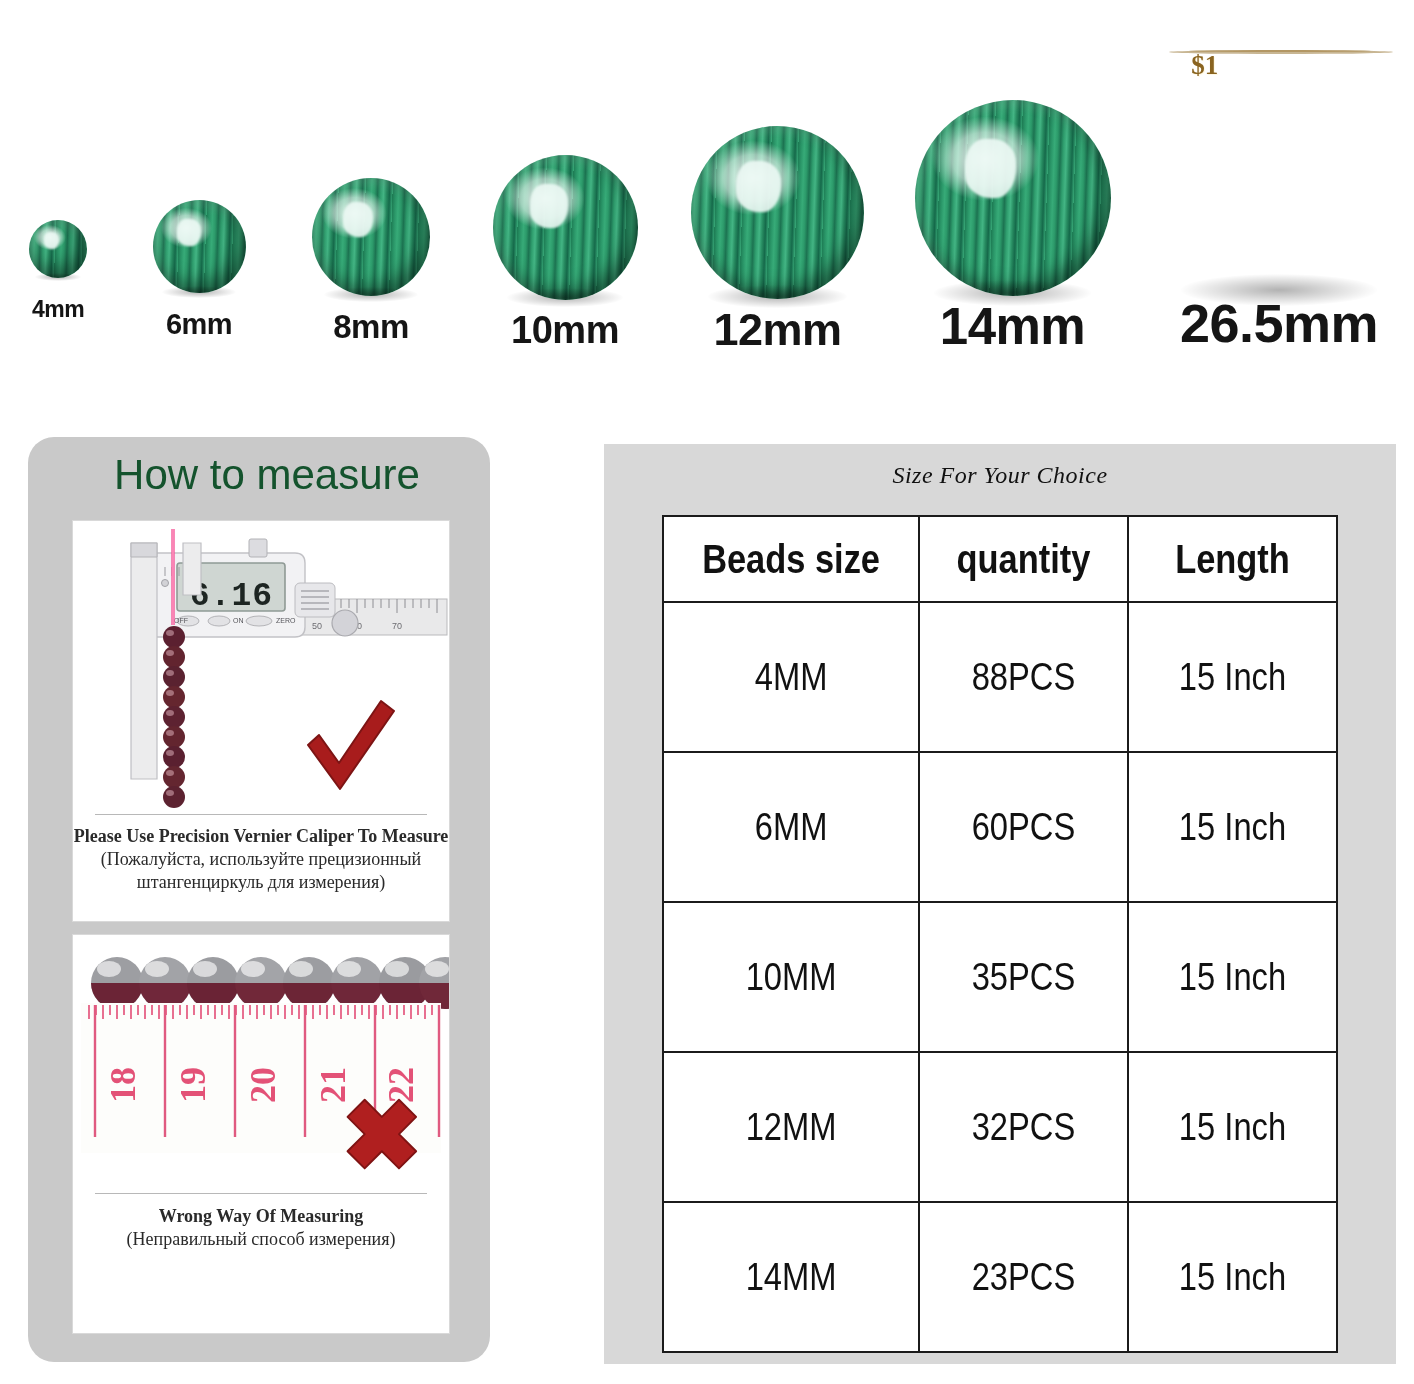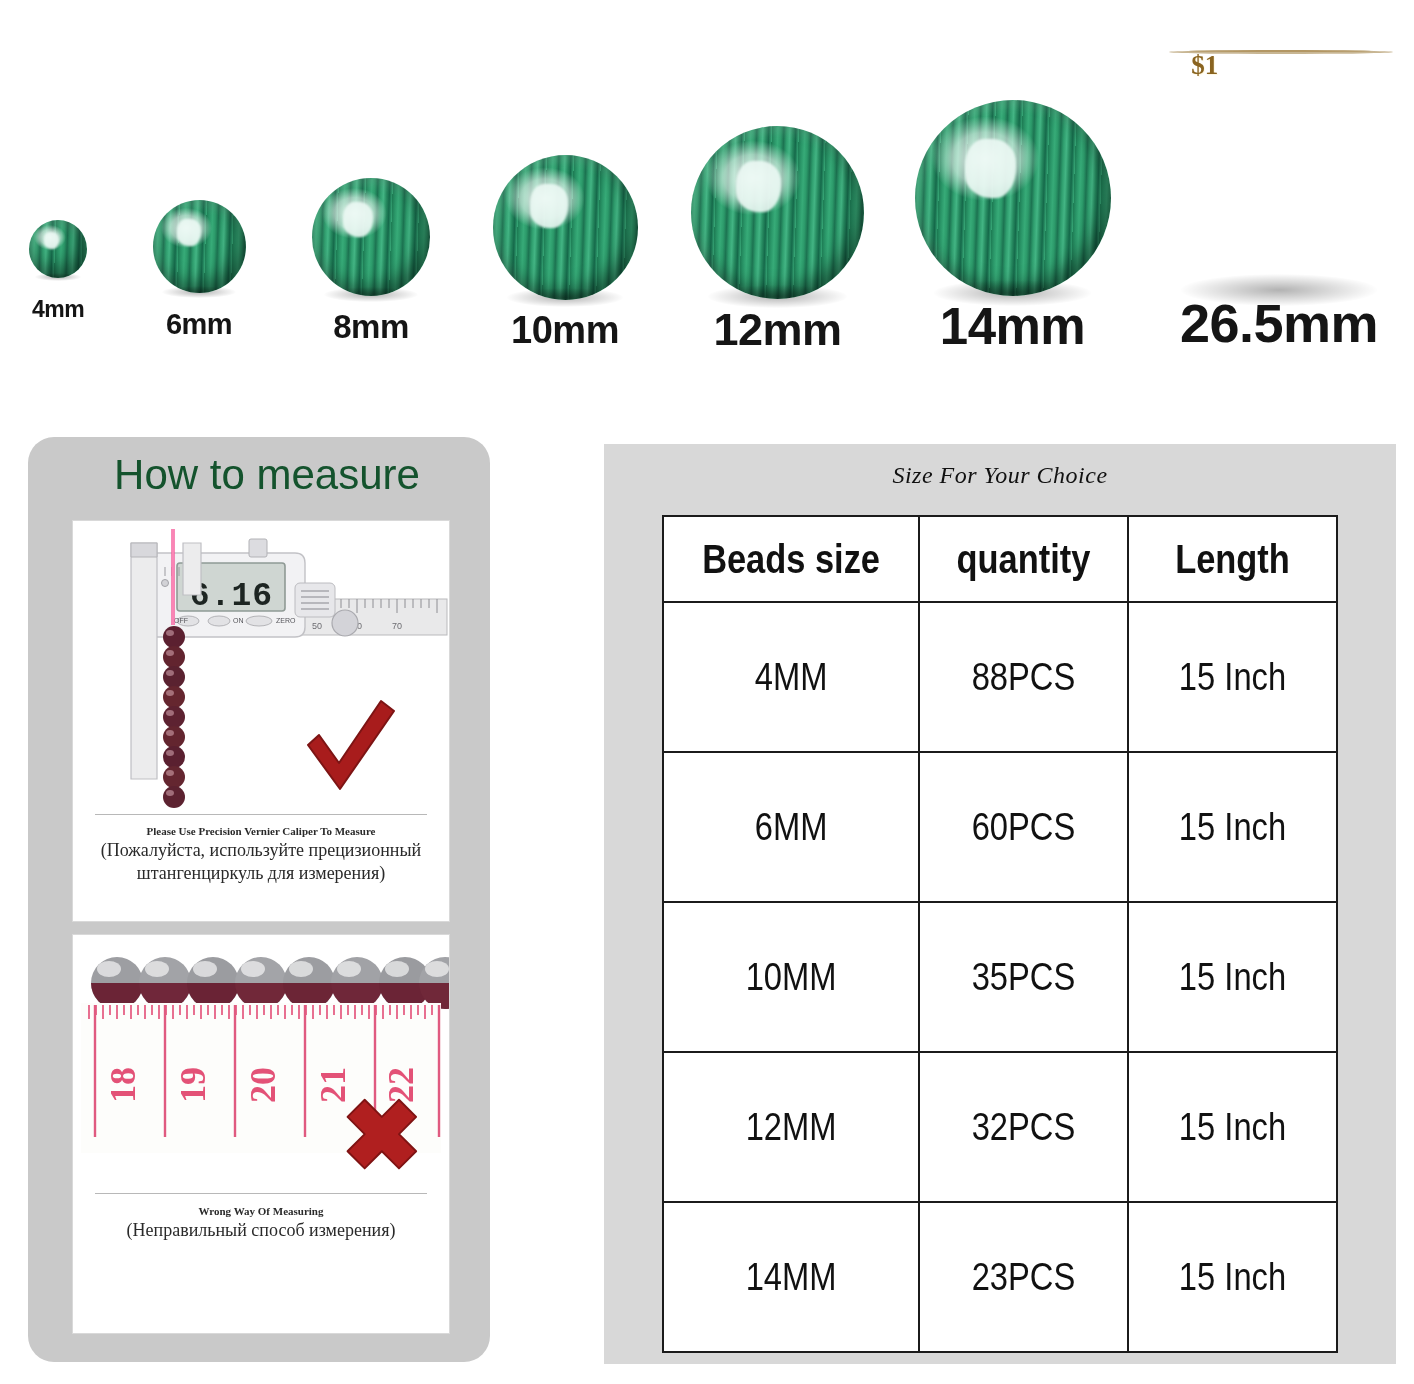--- a/index.html
+++ b/index.html
@@ -147,21 +147,21 @@
     overflow: hidden;
     background: #ffffff;
   }
   .caption-block {
     position: absolute;
     left: 0; width: 100%;
     text-align: center;
     font-family: "Liberation Serif", serif;
     color: #2a2a2a;
   }
-  .cap-en { font-size: 11px; font-weight: 700; line-height: 1.25; }
+  .cap-en { font-size: 18px; font-weight: 700; line-height: 1.25; }
   .cap-ru { font-size: 18px; font-weight: 400; line-height: 1.3; }
 
   
   #caliper-photo { height: 290px; }
   #caliper-sep {
     position: absolute;
     left: 22px; top: 293px; width: 332px;
     border-top: 1px solid #b8b8b8;
   }
   

